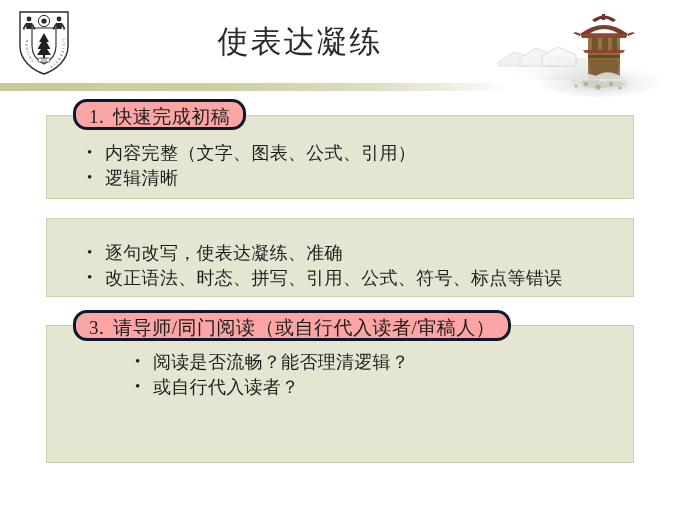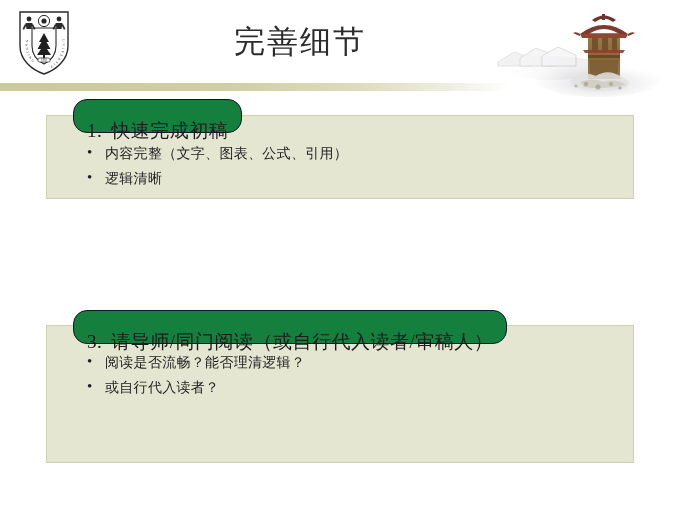--- a/index.html
+++ b/index.html
@@ -86,27 +86,27 @@
     border: 1px solid #cdcfae;
     box-sizing: border-box;
   }
 
   .block-1 { top: 115px;  height: 84px; }
   .block-2 { top: 218px;  height: 79px; }
   .block-3 { top: 325px;  height: 138px; }
 
   .capsule {
     position: absolute;
-    background: #15803d;
-    border: 1px solid #0f172a;
+    background: #fca5a5;
+    border: 3px solid #0f172a;
     border-radius: 14px;
     box-sizing: border-box;
     height: 31px;
     line-height: 29px;
-    padding: 16px 13px;
+    padding: 0 13px;
     font-size: 19px;
     color: #1c1c1c;
     white-space: nowrap;
     z-index: 4;
     letter-spacing: 0.5px;
   }
   .capsule .num {
     font-family: "Liberation Serif", "DejaVu Serif", serif;
   }
   .capsule .cap-text {
@@ -120,26 +120,26 @@
   .bullets {
     position: absolute;
     left: 0;
     width: 100%;
     box-sizing: border-box;
     padding-left: 40px;
     padding-right: 10px;
   }
   .block-1 .bullets { top: 25px; }
   .block-2 .bullets { top: 22px; }
-  .block-3 .bullets { top: 24px; }
+  .block-3 .bullets { top: 24px; margin-left: 48px; }
 
   .bullet {
     display: block;
     position: relative;
-    font-size: 14px;
+    font-size: 18px;
     line-height: 25px;
     color: #1e1e1e;
     padding-left: 18px;
     white-space: nowrap;
     letter-spacing: 0.3px;
   }
   .bullet::before {
     content: "\2022";
     position: absolute;
     left: 0;
@@ -190,21 +190,21 @@
         <path id="arcR" d="M46 30 A 20 24 0 0 1 34 58" fill="none"></path>
         <text font-size="3.4" fill="#2a2a2a" font-family="Liberation Serif, serif" letter-spacing="0.4">
           <textPath href="#arcL" startOffset="6%">N A N J I N G</textPath>
         </text>
         <text font-size="3.4" fill="#2a2a2a" font-family="Liberation Serif, serif" letter-spacing="0.4">
           <textPath href="#arcR" startOffset="4%">U N I V E R S I T Y</textPath>
         </text>
       </svg>
     </div>
 
-    <div class="slide-title">完善细节</div>
+    <div class="slide-title">使表达凝练</div>
 
     <div class="header-art">
       <svg width="200" height="100" viewBox="0 0 200 100" xmlns="http://www.w3.org/2000/svg">
         <defs>
           <radialGradient id="mist" cx="50%" cy="60%" r="62%">
             <stop offset="0%" stop-color="#cfcfd2" stop-opacity="0.75"></stop>
             <stop offset="55%" stop-color="#dedee2" stop-opacity="0.35"></stop>
             <stop offset="100%" stop-color="#ffffff" stop-opacity="0"></stop>
           </radialGradient>
           <linearGradient id="woodG" x1="0" y1="0" x2="0" y2="1">
@@ -263,20 +263,26 @@
   <div class="block block-1">
     <div class="bullets">
       <span class="bullet">内容完整（文字、图表、公式、引用）</span>
       <span class="bullet">逻辑清晰</span>
     </div>
   </div>
   <div class="capsule capsule-1">
     <span class="num">1.</span><span class="cap-text">快速完成初稿</span>
   </div>
 
+  <div class="block block-2">
+    <div class="bullets">
+      <span class="bullet">逐句改写，使表达凝练、准确</span>
+      <span class="bullet">改正语法、时态、拼写、引用、公式、符号、标点等错误</span>
+    </div>
+  </div>
 
   <div class="block block-3">
     <div class="bullets">
       <span class="bullet">阅读是否流畅？能否理清逻辑？</span>
       <span class="bullet">或自行代入读者？</span>
     </div>
   </div>
   <div class="capsule capsule-3">
     <span class="num">3.</span><span class="cap-text">请导师/同门阅读（或自行代入读者/审稿人）</span>
   </div>

